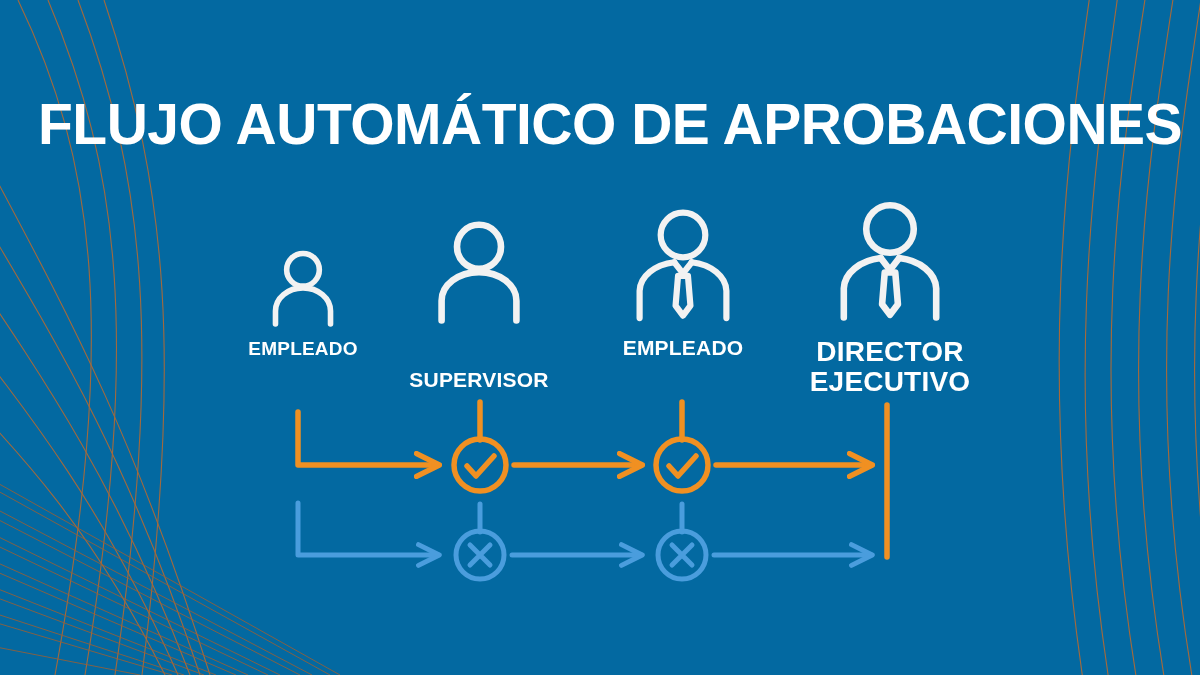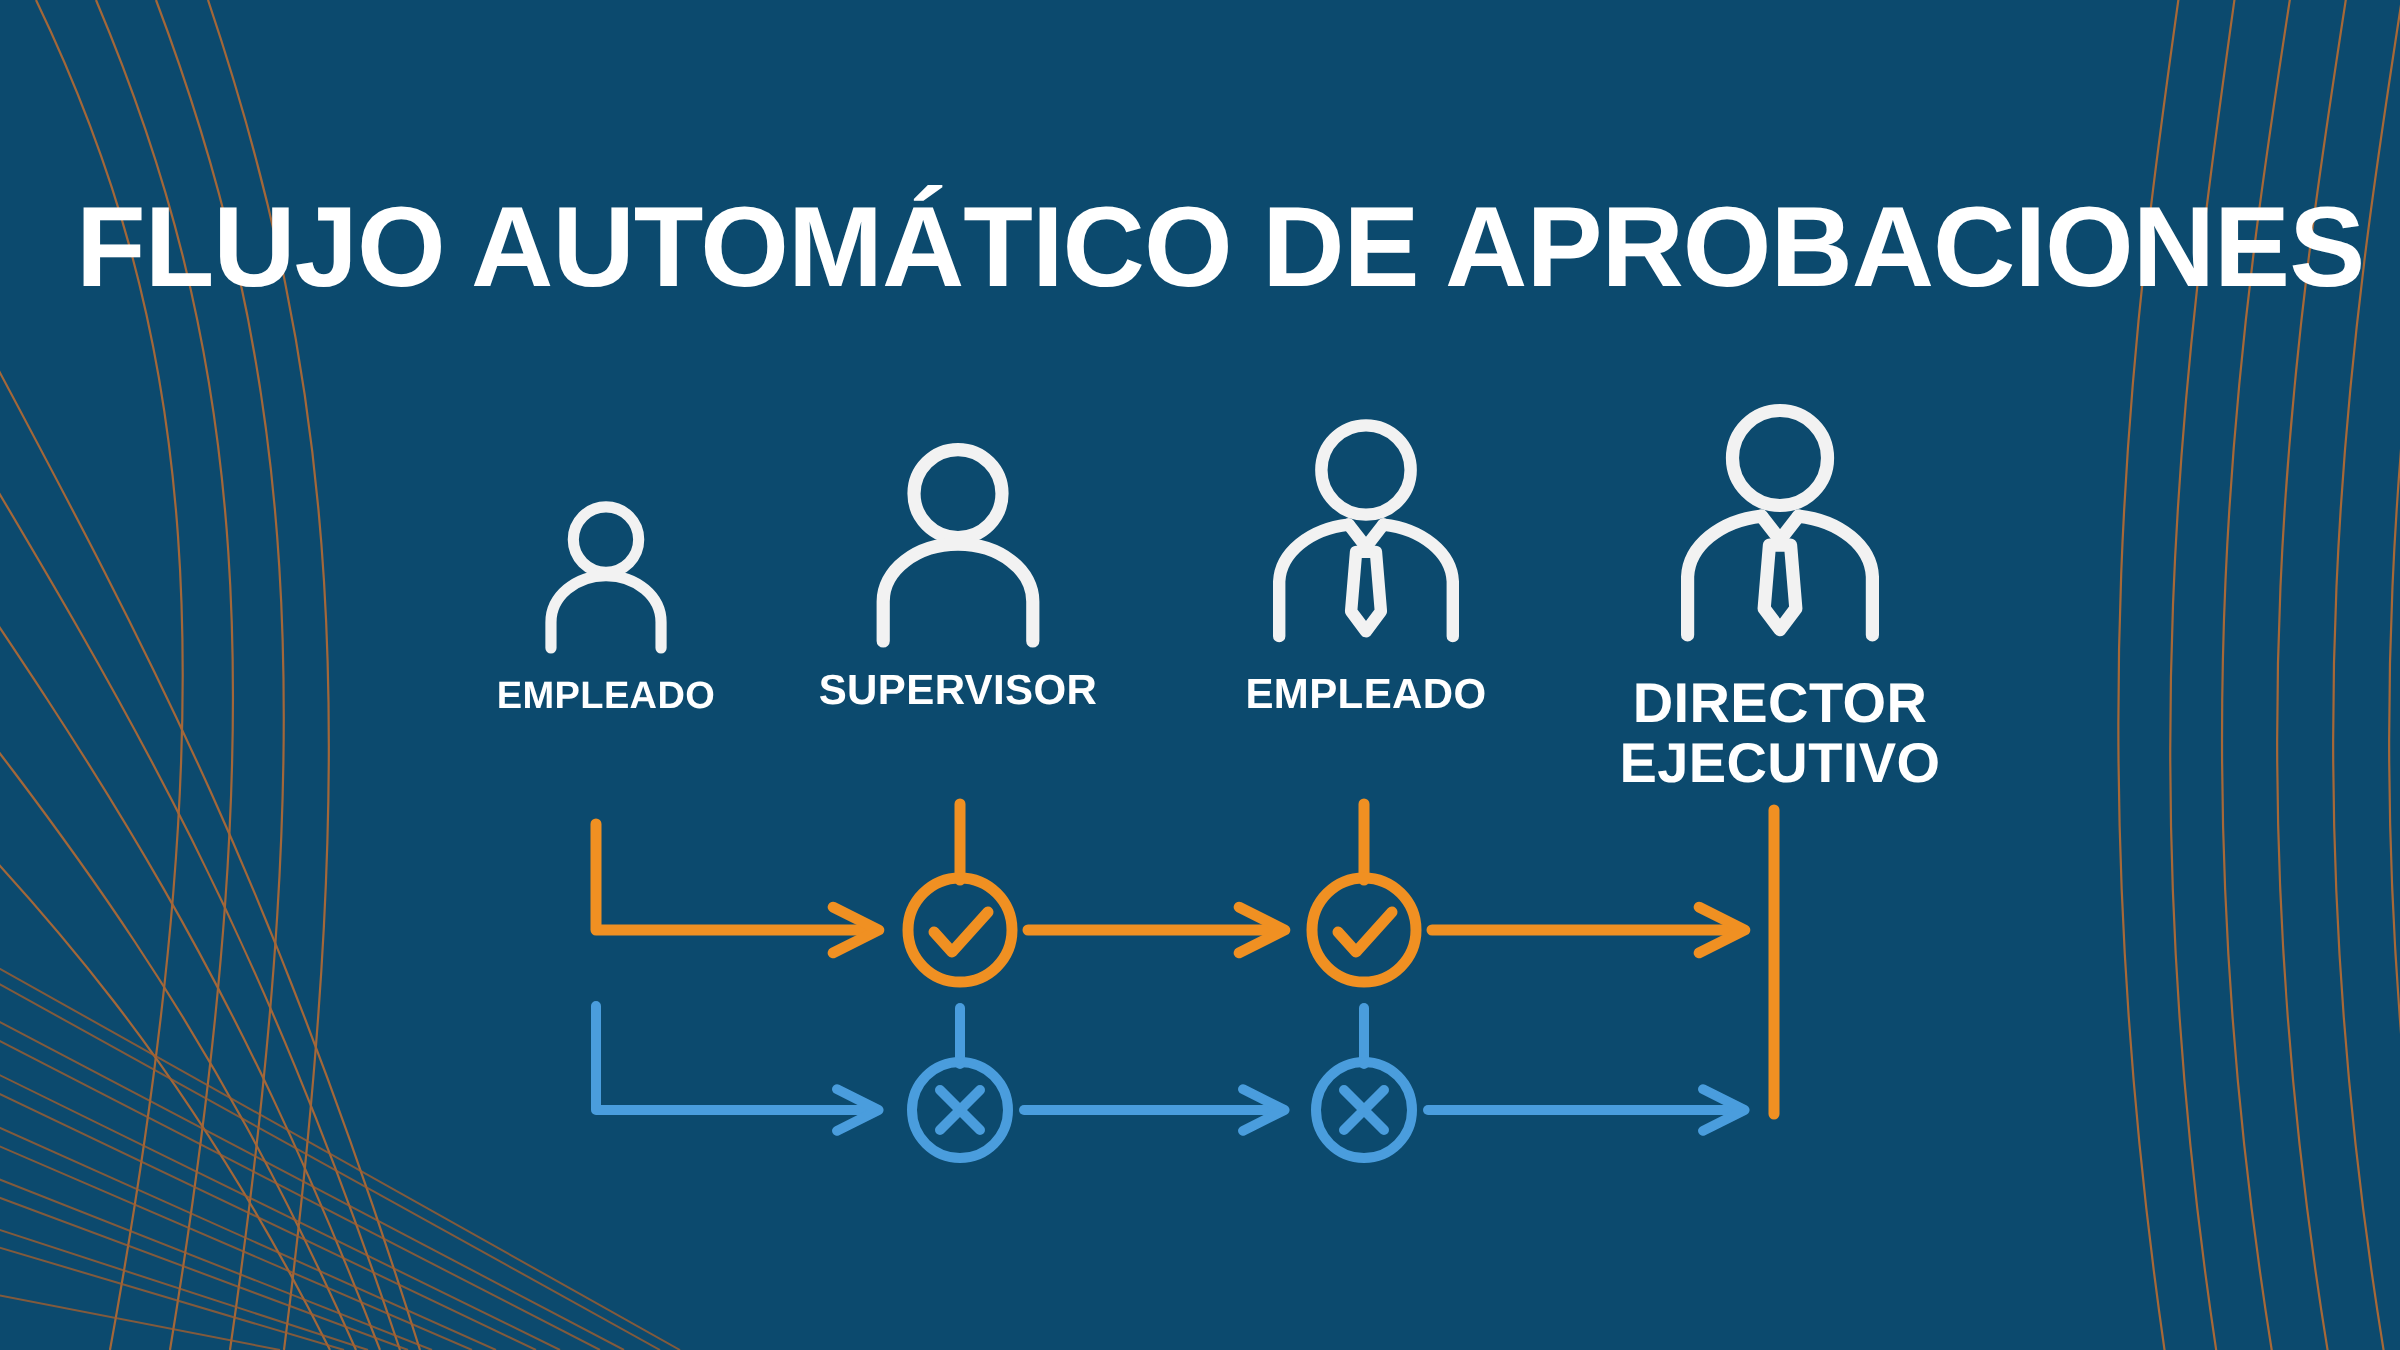--- a/index.html
+++ b/index.html
@@ -4,21 +4,21 @@
 <style>
   html, body {
     margin: 0;
     padding: 0;
     background: #0a0a0c;
   }
   #slide {
     position: relative;
     width: 1200px;
     height: 675px;
-    background: #0c4a6e;
+    background: #0369a1;
     overflow: hidden;
     font-family: "Liberation Sans", sans-serif;
   }
   #bg-decor {
     position: absolute;
     left: 0; top: 0;
     width: 1200px; height: 675px;
     pointer-events: none;
   }
   #slide-title {
@@ -50,21 +50,21 @@
     margin-top: 9px;
     color: #ffffff;
     font-weight: bold;
     text-align: center;
     line-height: 1.08;
     white-space: pre-line;
     letter-spacing: 0.2px;
   }
   #role-empleado { left: 232px; top: 244px; width: 142px; align-items: center; }
   #role-empleado .role-label { font-size: 19px; }
-  #role-supervisor { left: 404px; top: 216px; width: 150px; }
+  #role-supervisor { left: 404px; top: 216px; width: 150px; gap: 34px; }
   #role-supervisor .role-label { font-size: 21px; }
   #role-gerente { left: 612px; top: 204px; width: 142px; }
   #role-gerente .role-label { font-size: 21px; }
   #role-director { left: 800px; top: 196px; width: 180px; }
   #role-director .role-label { font-size: 28px; }
 </style>
 </head>
 <body>
 
 <div id="slide">

